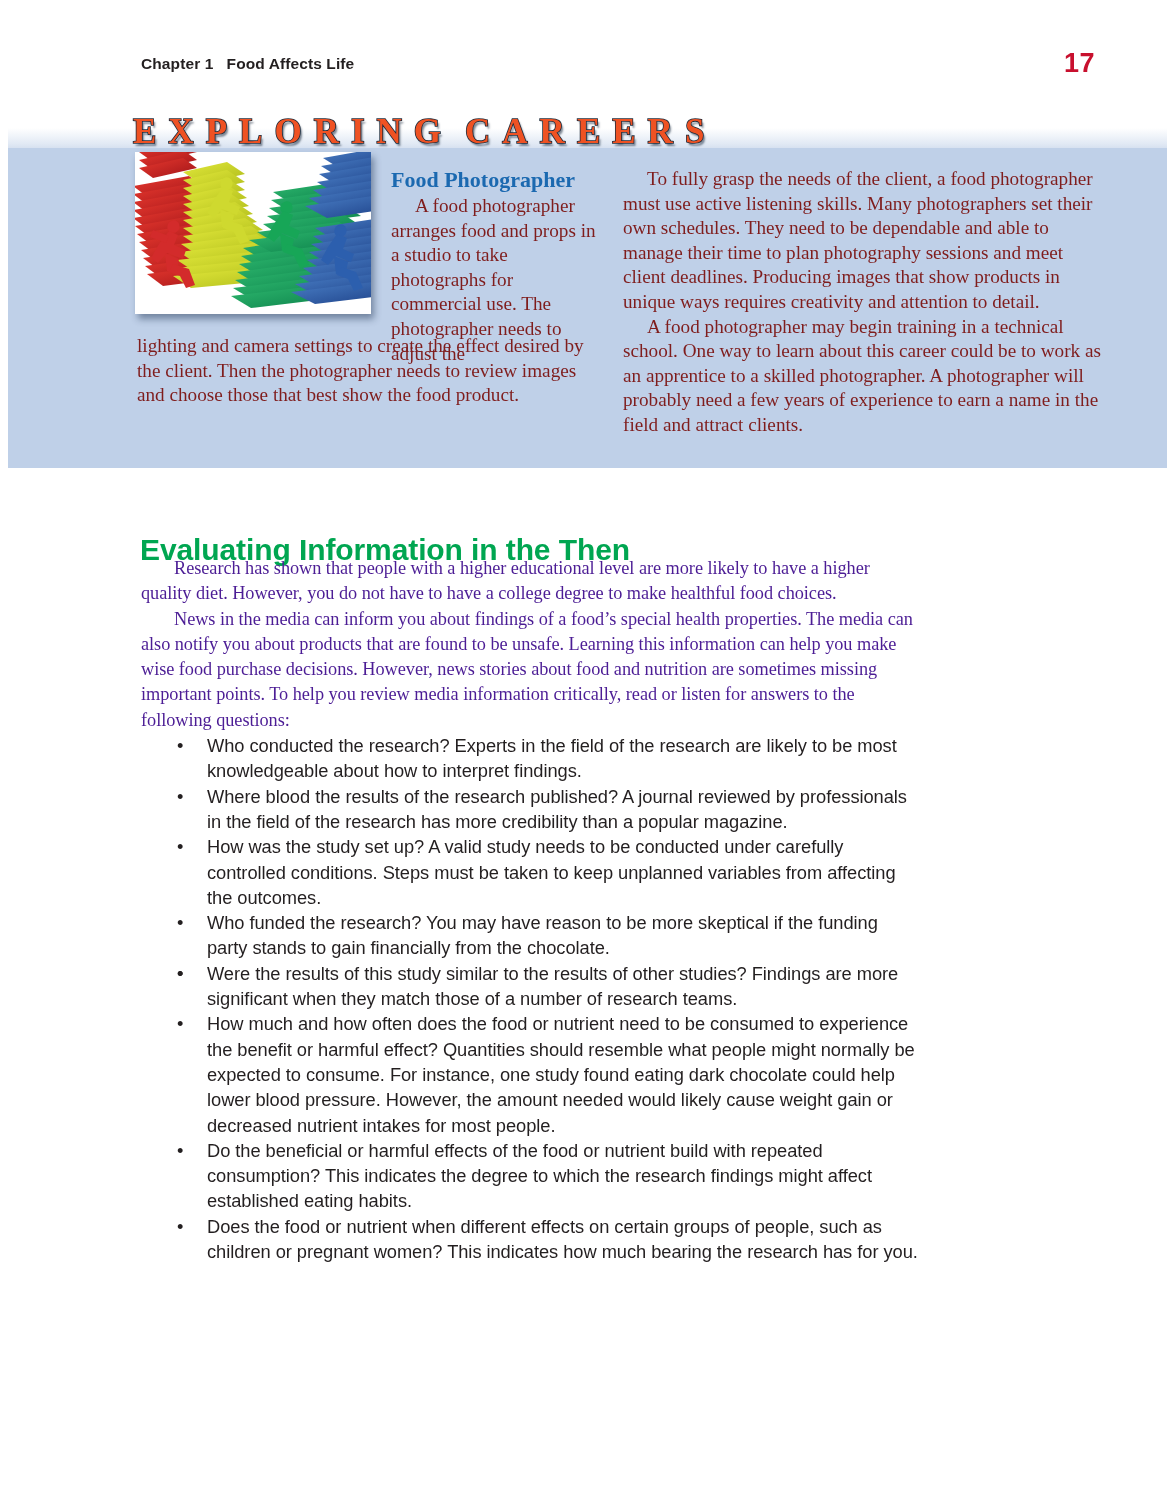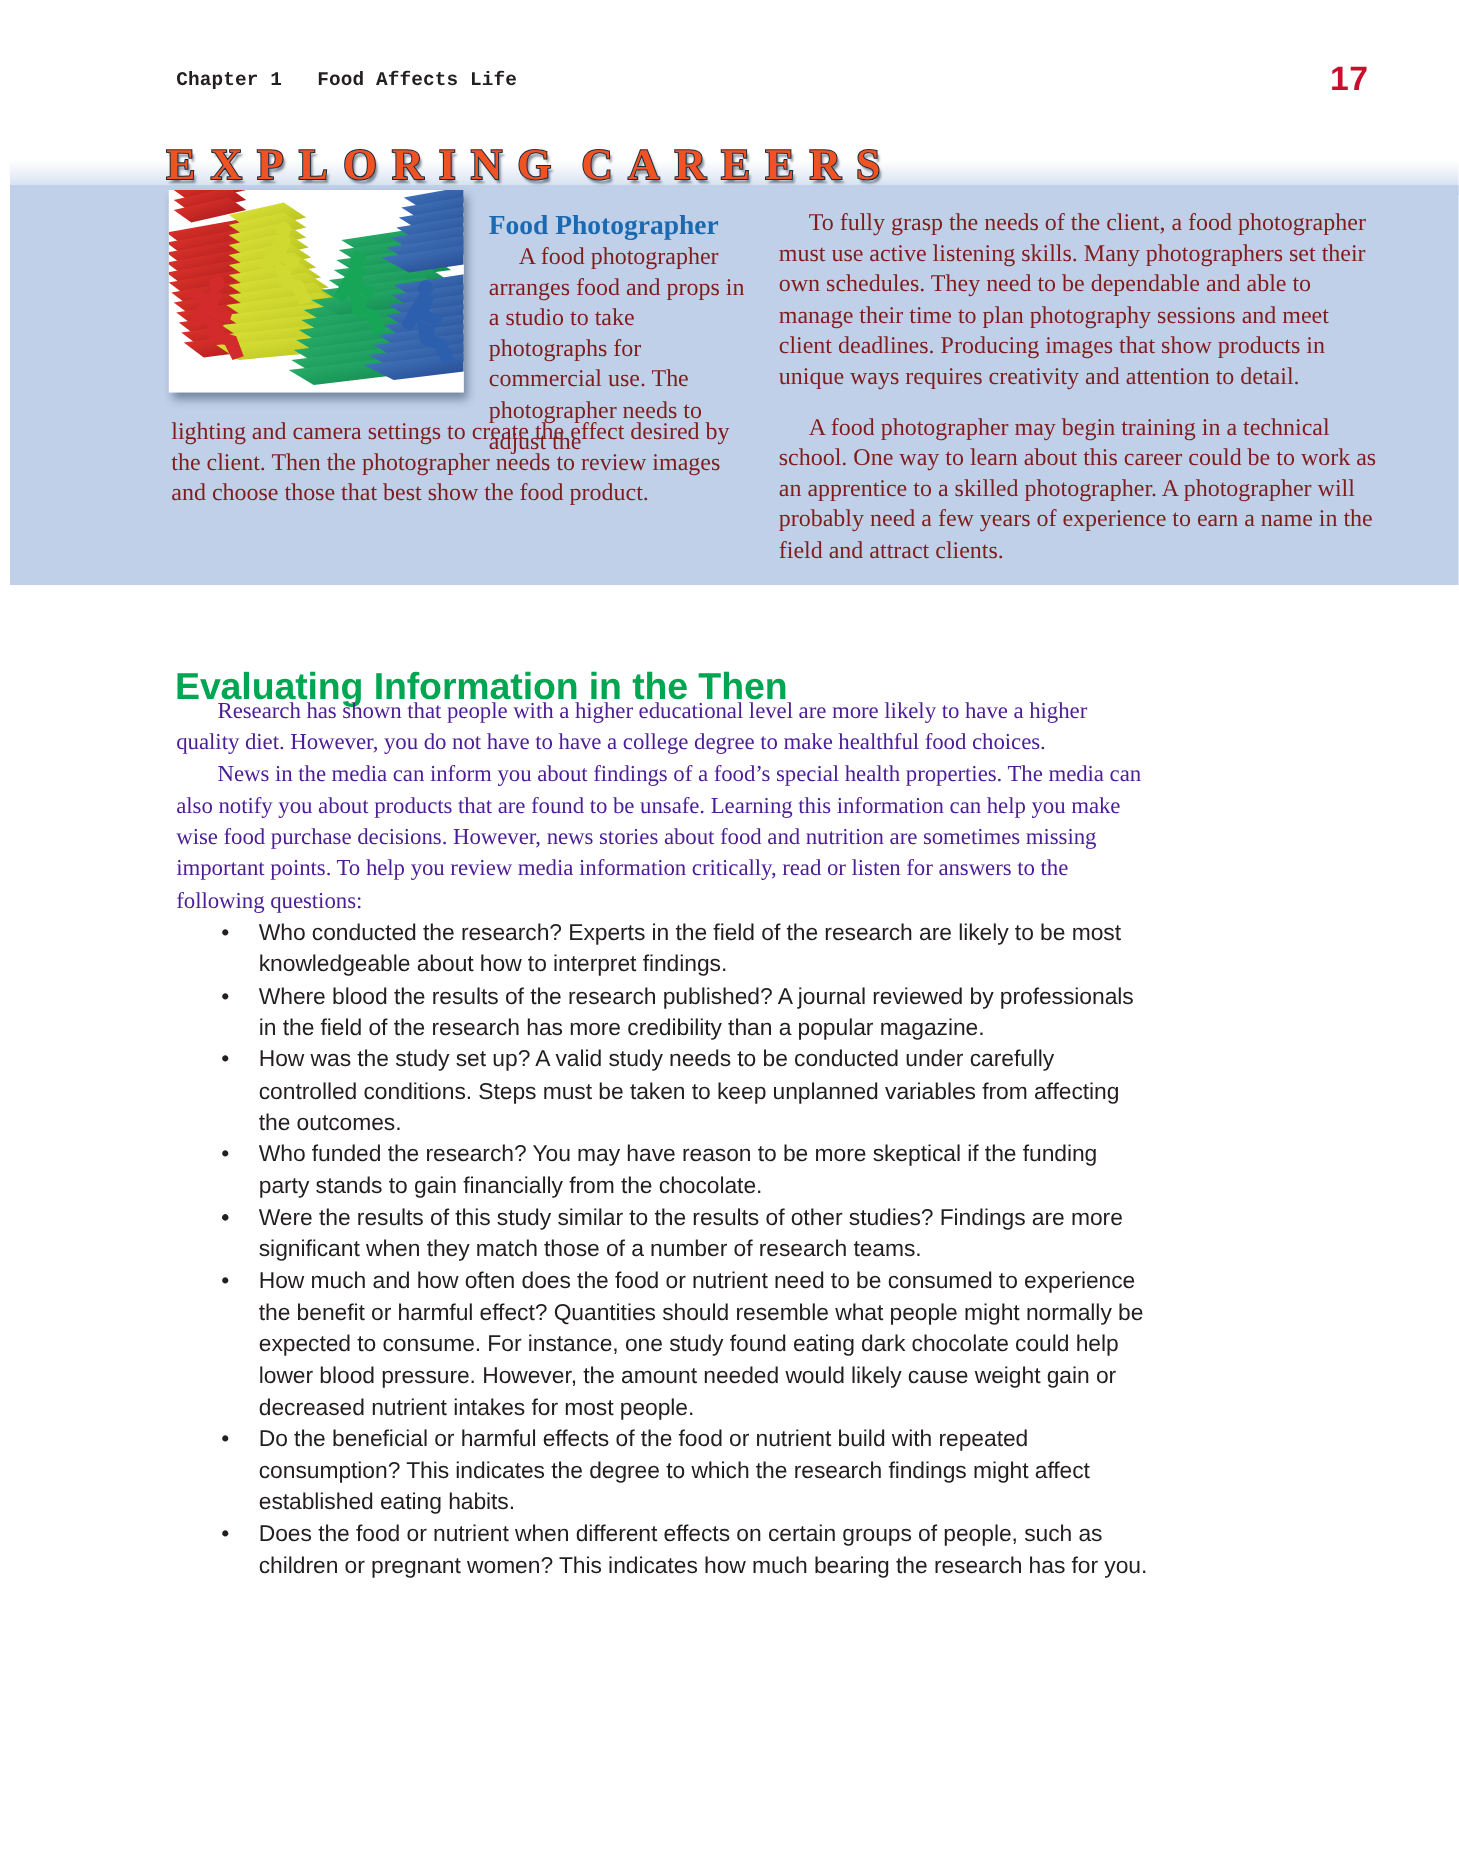--- a/index.html
+++ b/index.html
@@ -21,21 +21,21 @@
     width: 1167px;
     height: 1490px;
     background: #ffffff;
   }
 
   
   .runhead {
     position: absolute;
     left: 141px;
     top: 55px;
-    font-family: Liberation Mono, monospace;
+    font-family: Liberation Sans, sans-serif;
     font-weight: bold;
     font-size: 15.5px;
     color: #231f20;
     letter-spacing: 0.1px;
     white-space: pre;
   }
   .folio {
     position: absolute;
     right: 72px;
     top: 48px;
@@ -131,21 +131,21 @@
     width: 470px;
   }
   .feat-wrap .feat-p { text-indent: 0; }
 
   .feat-col-right {
     position: absolute;
     left: 623px;
     top: 167px;
     width: 487px;
   }
-  .feat-col-right .feat-p + .feat-p { margin-top: 16px; }
+  .feat-col-right .feat-p + .feat-p { margin-top: 0; }
 
   
   .section-heading {
     position: absolute;
     left: 140px;
     top: 507px;
     font-family: "Liberation Sans", sans-serif;
     font-size: 30px;
     line-height: 36px;
     color: #00a651;

